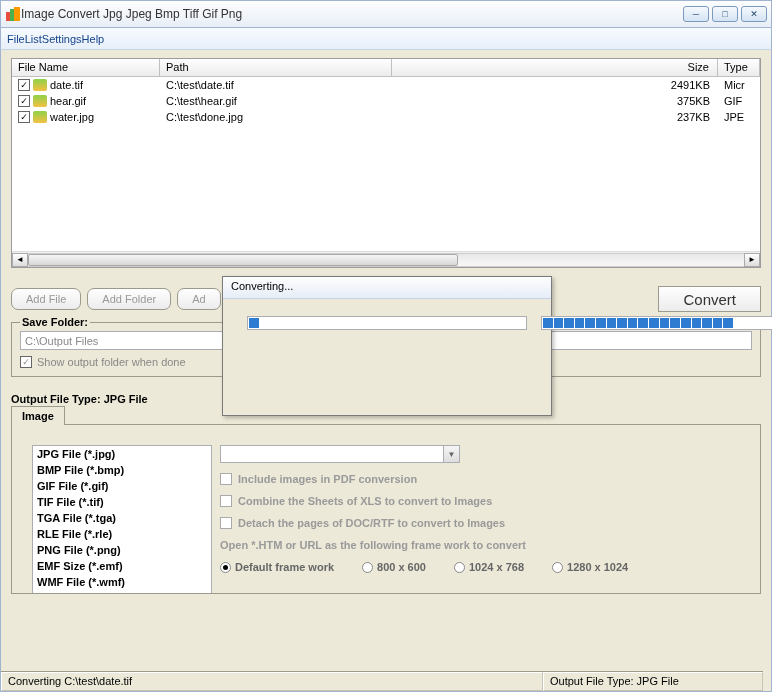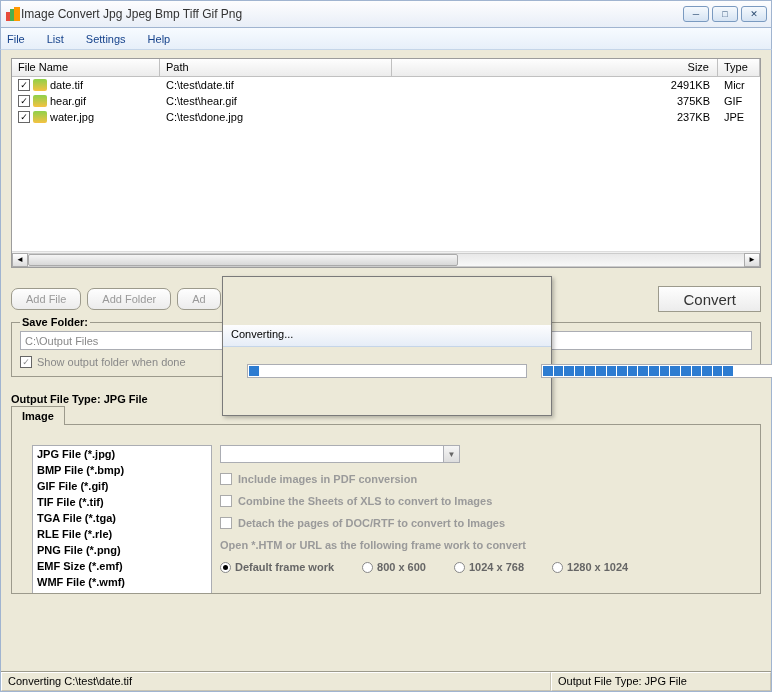--- a/index.html
+++ b/index.html
@@ -3,21 +3,21 @@
 <meta charset="utf-8">
 <style>
 * { box-sizing: border-box; margin: 0; padding: 0; font-family: Tahoma, Arial, sans-serif; font-size: 11px; }
 body { background: #fff; width: 772px; height: 692px; overflow: hidden; position: relative; }
 
 .titlebar { height: 28px; background: linear-gradient(#fdfdfe,#e8eef7); border: 1px solid #a0b4d0; display: flex; align-items: center; padding: 0 4px; }
 .titlebar .title { flex: 1; color: #333; font-size: 12px; }
 .winbtns { display: flex; gap: 3px; }
 .winbtn { width: 26px; height: 16px; border: 1px solid #7a9ac0; border-radius: 3px; background: linear-gradient(#f5f9fd,#d5e3f3); display:flex; align-items:center; justify-content:center; color:#2a4a70; font-size:9px; cursor:pointer; }
 
-.menubar { height: 22px; background: linear-gradient(#f7fbff,#e7eff9); border-left:1px solid #a0b4d0; border-right:1px solid #a0b4d0; border-bottom:1px solid #c5d5e8; display:flex; align-items:center; padding: 0 6px; gap: 22px; }
+.menubar { height: 22px; background: linear-gradient(#f7fbff,#e7eff9); border-left:1px solid #a0b4d0; border-right:1px solid #a0b4d0; border-bottom:1px solid #c5d5e8; display:flex; align-items:center; padding: 0 6px; gap: 0; }
 .menubar span { color: #15428b; cursor: pointer; }
 
 .client { border:1px solid #a0b4d0; border-top:none; height: 642px; background:#ece9d8; padding: 8px 10px 0 10px; position:relative; }
 
 .filegrid { background:#fff; border:1px solid #9c9c9c; height:210px; display:flex; flex-direction:column; }
 .gridhead { display:flex; height:18px; background: linear-gradient(#fefefe,#ececec); border-bottom:1px solid #c0c0c0; }
 .gh { border-right:1px solid #c0c0c0; padding:2px 6px; color:#000; }
 .gh.name{width:148px;} .gh.path{width:232px;} .gh.size{flex:1;text-align:right;padding-right:8px;} .gh.type{width:42px;}
 .gridbody { flex:1; overflow:hidden; }
 .row { display:flex; height:16px; align-items:center; }
@@ -55,27 +55,27 @@
 .combo { width:240px; height:20px; border:1px solid #abadb3; background:#fff; display:flex; align-items:center; justify-content:flex-end; }
 .combo .dd{width:16px;height:100%;border-left:1px solid #abadb3;background:linear-gradient(#f5f5f5,#ddd);display:flex;align-items:center;justify-content:center;font-size:8px;color:#666;}
 .optline { display:flex; align-items:center; gap:6px; color:#9a9a9a; }
 .optline .chk{border-color:#aaa;}
 .framelbl{color:#9a9a9a;}
 .radios{display:flex;gap:28px;color:#666;}
 .radio{display:flex;align-items:center;gap:4px;}
 .rdot{width:11px;height:11px;border:1px solid #888;border-radius:50%;background:#fff;display:flex;align-items:center;justify-content:center;}
 .rdot.on::after{content:'';width:5px;height:5px;background:#000;border-radius:50%;}
 
-.statusbar { position:absolute; left:0; right:0; bottom:0; height:20px; border-top:1px solid #9c9a8c; display:flex; background:#ece9d8; }
+.statusbar { position:absolute; left:0; right:8px; bottom:0; height:20px; border-top:1px solid #9c9a8c; display:flex; background:#ece9d8; }
 .statusbar .sc{border:1px solid #c8c4b4;border-top-color:#fff;border-left-color:#fff;padding:2px 6px;}
 .statusbar .sc1{flex:1;}
 .statusbar .sc2{width:220px;}
 
 .dialog { position:absolute; left:222px; top:276px; width:330px; height:140px; background:#ece9d8; border:1px solid #7a7a7a; box-shadow:2px 2px 4px rgba(0,0,0,0.25); }
-.dlgtitle { height:22px; background:linear-gradient(#fdfdfe,#e6edf7); border-bottom:1px solid #c5d5e8; padding:3px 8px; color:#000;margin-top:48px; }
+.dlgtitle { height:22px; background:linear-gradient(#fdfdfe,#e6edf7); border-bottom:1px solid #c5d5e8; padding:3px 8px; color:#000; }
 .dlgbody { padding:14px 24px 8px 24px; display:flex; flex-direction:row; gap:14px; align-items:center; }
 .pbar { width:280px; height:14px; border:1px solid #abadb3; background:#fff; display:flex; align-items:center; padding:1px; gap:0; }
 .seg { width:10px; height:10px; background:#2d7cd1; margin-right:1px; }
 .seg.off { background:transparent; }
 .stopbtn { align-self:flex-end; margin-right:2px; padding:2px 22px; border:2px outset #888; background:linear-gradient(#fefefe,#e8e8e8); cursor:pointer; }
 
 svg.appico { width:16px; height:16px; }
 </style>
 </head>
 <body>

